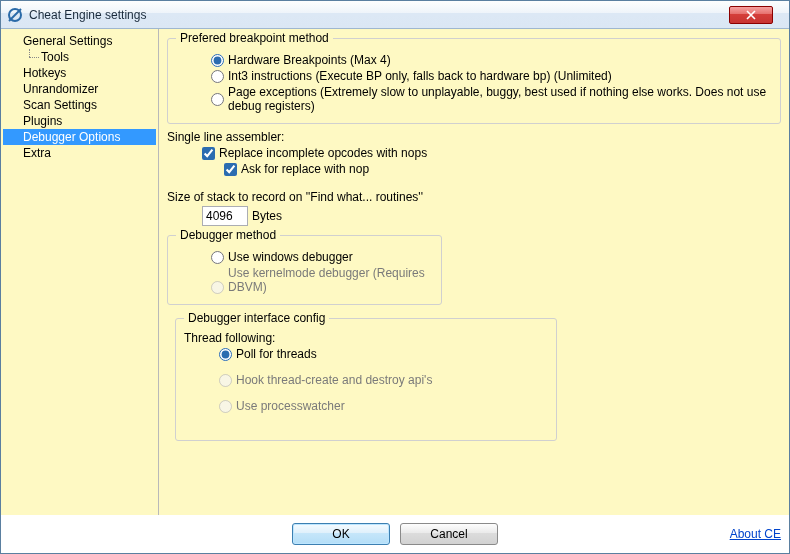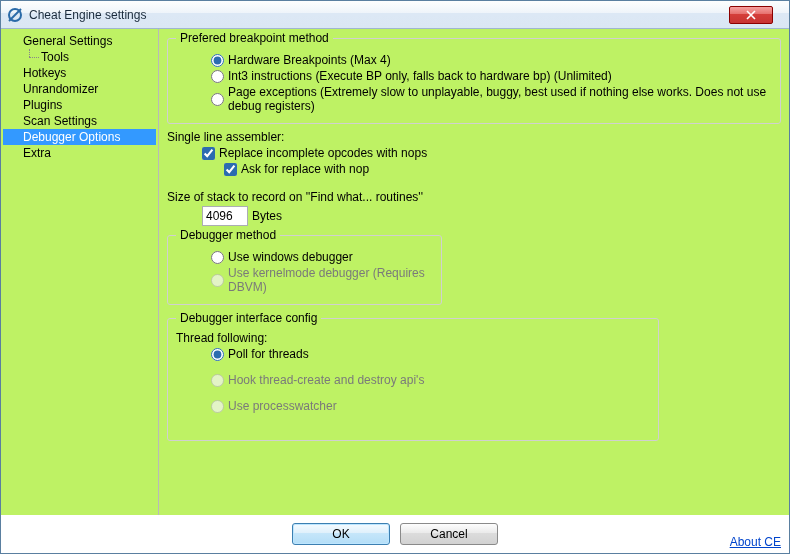--- a/index.html
+++ b/index.html
@@ -3,44 +3,44 @@
 <meta charset="utf-8">
 <style>
 * { box-sizing: border-box; margin: 0; padding: 0; font-family: "Segoe UI", Tahoma, sans-serif; font-size: 12px; }
 html, body { width: 790px; height: 554px; overflow: hidden; background: #fff; }
 .window { width: 790px; height: 554px; border: 1px solid #5a7fa0; display: flex; flex-direction: column; }
 .titlebar { height: 28px; background: linear-gradient(to bottom, #fdfefe 0%, #eef4fa 45%, #dce8f5 46%, #dbe7f4 100%); display: flex; align-items: center; padding: 0 16px 0 6px; border-bottom: 1px solid #9fb7cf; }
 .titlebar .icon { width: 16px; height: 16px; margin-right: 6px; display: flex; align-items: center; justify-content: center; }
 .titlebar .title { flex: 1; color: #1a2b3c; }
 .close-btn { width: 44px; height: 18px; background: linear-gradient(to bottom, #f5a1a0 0%, #e66f6c 45%, #d43e3a 46%, #c83432 100%); border: 1px solid #8b0000; border-radius: 2px; display: flex; align-items: center; justify-content: center; cursor: pointer; }
 .close-btn svg { width: 10px; height: 10px; }
-.client { flex: 1; display: flex; background: #bef264; }
+.client { flex: 1; display: flex; background: #fef9c3; }
 .sidebar { width: 158px; border-right: 1px solid #b9b9b9; padding: 4px 2px; }
 .tree { list-style: none; }
 .tree-item { display: flex; align-items: center; padding: 1px 2px; cursor: pointer; height: 16px; }
 .tree-item.selected { background: #3399ff; color: #fff; }
 .tree-indent { display: inline-block; width: 18px; }
 .tree-connector { width: 18px; height: 16px; position: relative; flex-shrink: 0; }
 .tree-dotted::before { content: ""; position: absolute; left: 6px; top: 0; width: 1px; height: 8px; border-left: 1px dotted #888; }
 .tree-dotted::after { content: ""; position: absolute; left: 6px; top: 8px; width: 10px; height: 1px; border-top: 1px dotted #888; }
 .content { flex: 1; padding: 2px 8px 0 8px; position: relative; overflow: hidden; }
 fieldset { border: 1px solid #d0d0d0; border-radius: 3px; padding: 6px 8px 8px 8px; margin-bottom: 6px; }
 legend { padding: 0 4px; color: #000; }
 .field-row { display: flex; align-items: center; margin: 2px 0; gap: 4px; padding-left: 35px; }
 .field-row label { cursor: pointer; }
 .field-row.indent { margin-left: 22px; }
-.disabled { color: #7a7a7a; }
+.disabled { color: #7a7a7a; align-items: flex-end; }
 input[type=radio], input[type=checkbox] { width: 13px; height: 13px; accent-color: #2b6cb0; }
 input[type=text] { border: 1px solid #abadb3; padding: 1px 3px; height: 20px; }
 .num-input { width: 46px; }
 .section-label { margin: 4px 0 2px 0; }
 .footer { height: 38px; display: flex; align-items: center; justify-content: center; gap: 10px; position: relative; border-top: none; }
 .btn { width: 98px; height: 22px; border: 1px solid #8a8a8a; border-radius: 3px; background: linear-gradient(to bottom, #fdfdfd 0%, #eaeaea 45%, #dcdcdc 46%, #d2d2d2 100%); cursor: pointer; }
 .btn.primary { border: 1px solid #3c7fb1; background: linear-gradient(to bottom, #f5fbff 0%, #dff0fb 45%, #c6e6fa 46%, #b4def7 100%); box-shadow: inset 0 0 0 1px #bde6ff; }
-.about { position: absolute; right: 8px; bottom: 4px; color: #0044cc; text-decoration: underline; cursor: pointer; }
+.about { position: absolute; right: 8px; bottom: 12px; color: #0044cc; text-decoration: underline; cursor: pointer; }
 </style>
 </head>
 <body>
 
 <div class="window">
   <div class="titlebar">
     <span class="icon">
       <svg viewBox="0 0 16 16">
           <circle cx="8" cy="8" r="6" fill="none" stroke="#2a6aa8" stroke-width="2"></circle>
           <line x1="2" y1="14" x2="14" y2="2" stroke="#2a6aa8" stroke-width="2"></line>
@@ -69,25 +69,25 @@
         <li class="tree-item">
             <span class="tree-connector"></span>
             <span>Hotkeys</span>
           </li>
         <li class="tree-item">
             <span class="tree-connector"></span>
             <span>Unrandomizer</span>
           </li>
         <li class="tree-item">
             <span class="tree-connector"></span>
-            <span>Plugins</span>
+            <span>Scan Settings</span>
           </li>
         <li class="tree-item">
             <span class="tree-connector"></span>
-            <span>Scan Settings</span>
+            <span>Plugins</span>
           </li>
         <li class="tree-item selected">
             <span class="tree-connector"></span>
             <span>Debugger Options</span>
           </li>
         <li class="tree-item">
             <span class="tree-connector"></span>
             <span>Extra</span>
           </li>
       </ul>
@@ -135,21 +135,21 @@
         <div class="field-row">
           <input type="radio" name="dbgm" style="">
           <label>Use windows debugger</label>
         </div>
         <div class="field-row disabled">
           <input type="radio" name="dbgm" disabled="" style="">
           <label>Use kernelmode debugger (Requires DBVM)</label>
         </div>
       </fieldset>
 
-      <fieldset style="width:492px; height:130px;">
+      <fieldset style="width:382px; height:130px;margin-left:8px;">
         <legend>Debugger interface config</legend>
         <div>Thread following:</div>
         <div class="field-row">
           <input type="radio" name="tf" checked="" style="">
           <label>Poll for threads</label>
         </div>
         <div style="height:8px"></div>
         <div class="field-row disabled">
           <input type="radio" name="tf" disabled="" style="">
           <label>Hook thread-create and destroy api's</label>

